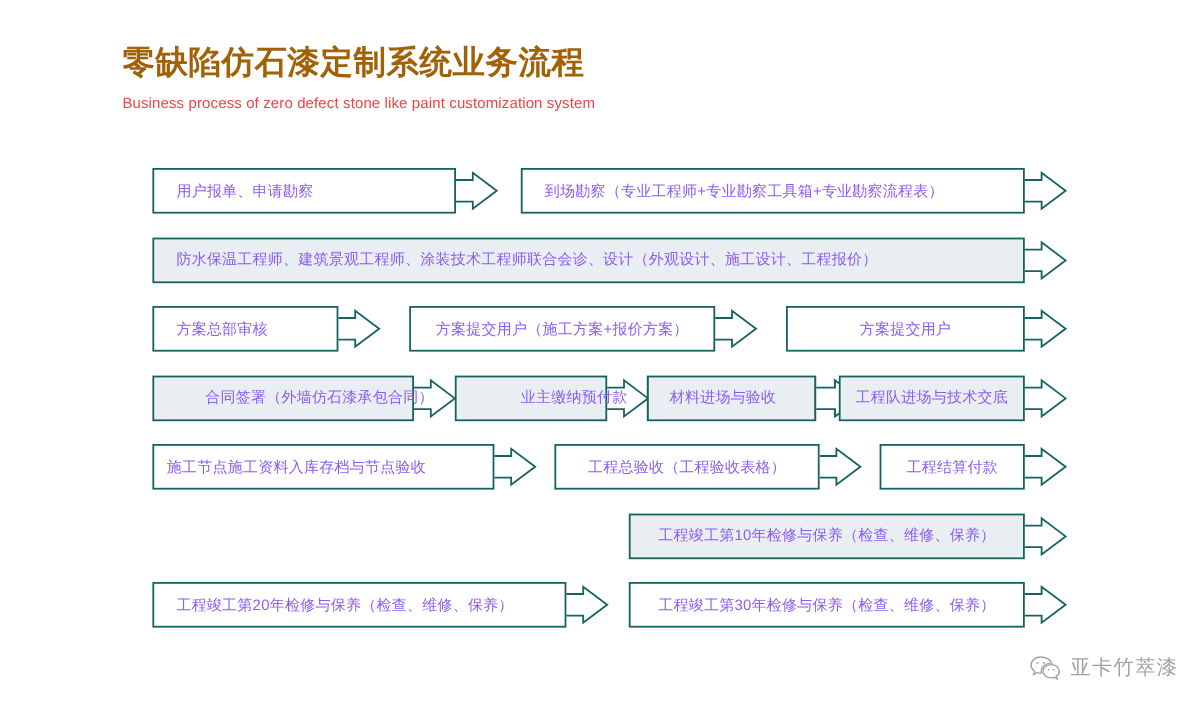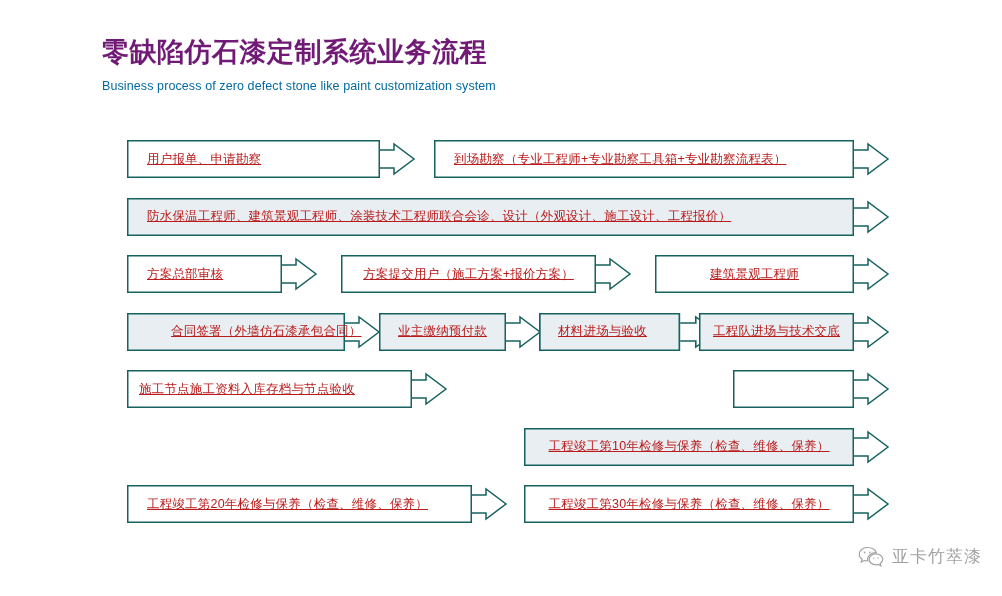--- a/index.html
+++ b/index.html
@@ -22,29 +22,29 @@
   
   .header {
     position: absolute;
     left: 102px;
     top: 36px;
     width: 700px;
   }
   .title {
     font-size: 27px;
     font-weight: bold;
-    color: #701a75;
+    color: #a16207;
     letter-spacing: 0.5px;
     line-height: 1.25;
     white-space: nowrap;
   }
   .subtitle {
     margin-top: 9px;
     font-size: 12.5px;
-    color: #0369a1;
+    color: #ef4444;
     letter-spacing: 0.1px;
     white-space: nowrap;
   }
 
   
   .flow {
     position: absolute;
     left: 0;
     top: 140px;
     width: 1002px;
@@ -72,25 +72,24 @@
   .node svg { display: block; width: 100%; height: 38px; overflow: visible; }
 
   .node .label {
     position: absolute;
     left: 0;
     top: 0;
     height: 38px;
     display: flex;
     align-items: center;
     font-size: 12.5px;
-    color: #b91c1c;
+    color: #8b5cf6;
     white-space: nowrap;
     letter-spacing: 0.2px;
     pointer-events: none;
-    text-decoration: underline;
   }
   .label.center { justify-content: center; width: 100%; }
   .label.left   { justify-content: flex-start; padding-left: 20px; }
 
   
   .watermark {
     position: absolute;
     right: 20px;
     bottom: 28px;
     display: flex;
@@ -168,41 +167,41 @@
           </div>
           <div class="label center" style="width: 255px;">方案提交用户（施工方案+报价方案）</div>
         </div>
         <div class="node" style="left: 655px; width: 233px;">
           <div class="svgwrap">
             <svg viewBox="0 0 233 38" preserveAspectRatio="none" width="233" height="38">
               <rect x="0.75" y="0.75" width="197.5" height="36.5" fill="#ffffff" stroke="#16625f" stroke-width="1.5"></rect>
               <polyline points="199,10 213,10 213,4 233,19 213,34 213,28 199,28" fill="none" stroke="#16625f" stroke-width="1.5" stroke-linejoin="miter"></polyline>
             </svg>
           </div>
-          <div class="label center" style="width: 199px;">建筑景观工程师</div>
+          <div class="label center" style="width: 199px;">方案提交用户</div>
         </div>
       </div>
       <div class="row">
         <div class="node" style="left: 127px; width: 252px;">
           <div class="svgwrap">
             <svg viewBox="0 0 252 38" preserveAspectRatio="none" width="252" height="38">
               <rect x="0.75" y="0.75" width="216.5" height="36.5" fill="#e9eef2" stroke="#16625f" stroke-width="1.5"></rect>
               <polyline points="218,10 232,10 232,4 252,19 232,34 232,28 218,28" fill="none" stroke="#16625f" stroke-width="1.5" stroke-linejoin="miter"></polyline>
             </svg>
           </div>
           <div class="label left" style="width: 218px; padding-left: 44px;">合同签署（外墙仿石漆承包合同）</div>
         </div>
         <div class="node" style="left: 379px; width: 161px;">
           <div class="svgwrap">
             <svg viewBox="0 0 161 38" preserveAspectRatio="none" width="161" height="38">
               <rect x="0.75" y="0.75" width="125.5" height="36.5" fill="#e9eef2" stroke="#16625f" stroke-width="1.5"></rect>
               <polyline points="127,10 141,10 141,4 161,19 141,34 141,28 127,28" fill="none" stroke="#16625f" stroke-width="1.5" stroke-linejoin="miter"></polyline>
             </svg>
           </div>
-          <div class="label center" style="width: 127px;">业主缴纳预付款</div>
+          <div class="label center" style="width: 127px; margin-left: 36px;">业主缴纳预付款</div>
         </div>
         <div class="node" style="left: 539px; width: 179px;">
           <div class="svgwrap">
             <svg viewBox="0 0 161 38" preserveAspectRatio="none" width="161" height="38">
               <rect x="0.75" y="0.75" width="125.5" height="36.5" fill="#e9eef2" stroke="#16625f" stroke-width="1.5"></rect>
               <polyline points="127,10 141,10 141,4 161,19 141,34 141,28 127,28" fill="none" stroke="#16625f" stroke-width="1.5" stroke-linejoin="miter"></polyline>
             </svg>
           </div>
           <div class="label center" style="width: 127px;">材料进场与验收</div>
         </div>
@@ -219,27 +218,37 @@
       <div class="row">
         <div class="node" style="left: 127px; width: 319px;">
           <div class="svgwrap">
             <svg viewBox="0 0 319 38" preserveAspectRatio="none" width="319" height="38">
               <rect x="0.75" y="0.75" width="283.5" height="36.5" fill="#ffffff" stroke="#16625f" stroke-width="1.5"></rect>
               <polyline points="285,10 299,10 299,4 319,19 299,34 299,28 285,28" fill="none" stroke="#16625f" stroke-width="1.5" stroke-linejoin="miter"></polyline>
             </svg>
           </div>
           <div class="label left" style="width: 285px; padding-left: 12px;">施工节点施工资料入库存档与节点验收</div>
         </div>
+        <div class="node" style="left: 462px; width: 255px;">
+          <div class="svgwrap">
+            <svg viewBox="0 0 255 38" preserveAspectRatio="none" width="255" height="38">
+              <rect x="0.75" y="0.75" width="219.5" height="36.5" fill="#ffffff" stroke="#16625f" stroke-width="1.5"></rect>
+              <polyline points="221,10 235,10 235,4 255,19 235,34 235,28 221,28" fill="none" stroke="#16625f" stroke-width="1.5" stroke-linejoin="miter"></polyline>
+            </svg>
+          </div>
+          <div class="label center" style="width: 221px;">工程总验收（工程验收表格）</div>
+        </div>
         <div class="node" style="left: 733px; width: 155px;">
           <div class="svgwrap">
             <svg viewBox="0 0 155 38" preserveAspectRatio="none" width="155" height="38">
               <rect x="0.75" y="0.75" width="119.5" height="36.5" fill="#ffffff" stroke="#16625f" stroke-width="1.5"></rect>
               <polyline points="121,10 135,10 135,4 155,19 135,34 135,28 121,28" fill="none" stroke="#16625f" stroke-width="1.5" stroke-linejoin="miter"></polyline>
             </svg>
           </div>
+          <div class="label center" style="width: 121px;">工程结算付款</div>
         </div>
       </div>
       <div class="row">
         <div class="node" style="left: 524px; width: 364px;">
           <div class="svgwrap">
             <svg viewBox="0 0 364 38" preserveAspectRatio="none" width="364" height="38">
               <rect x="0.75" y="0.75" width="328.5" height="36.5" fill="#e9eef2" stroke="#16625f" stroke-width="1.5"></rect>
               <polyline points="330,10 344,10 344,4 364,19 344,34 344,28 330,28" fill="none" stroke="#16625f" stroke-width="1.5" stroke-linejoin="miter"></polyline>
             </svg>
           </div>

